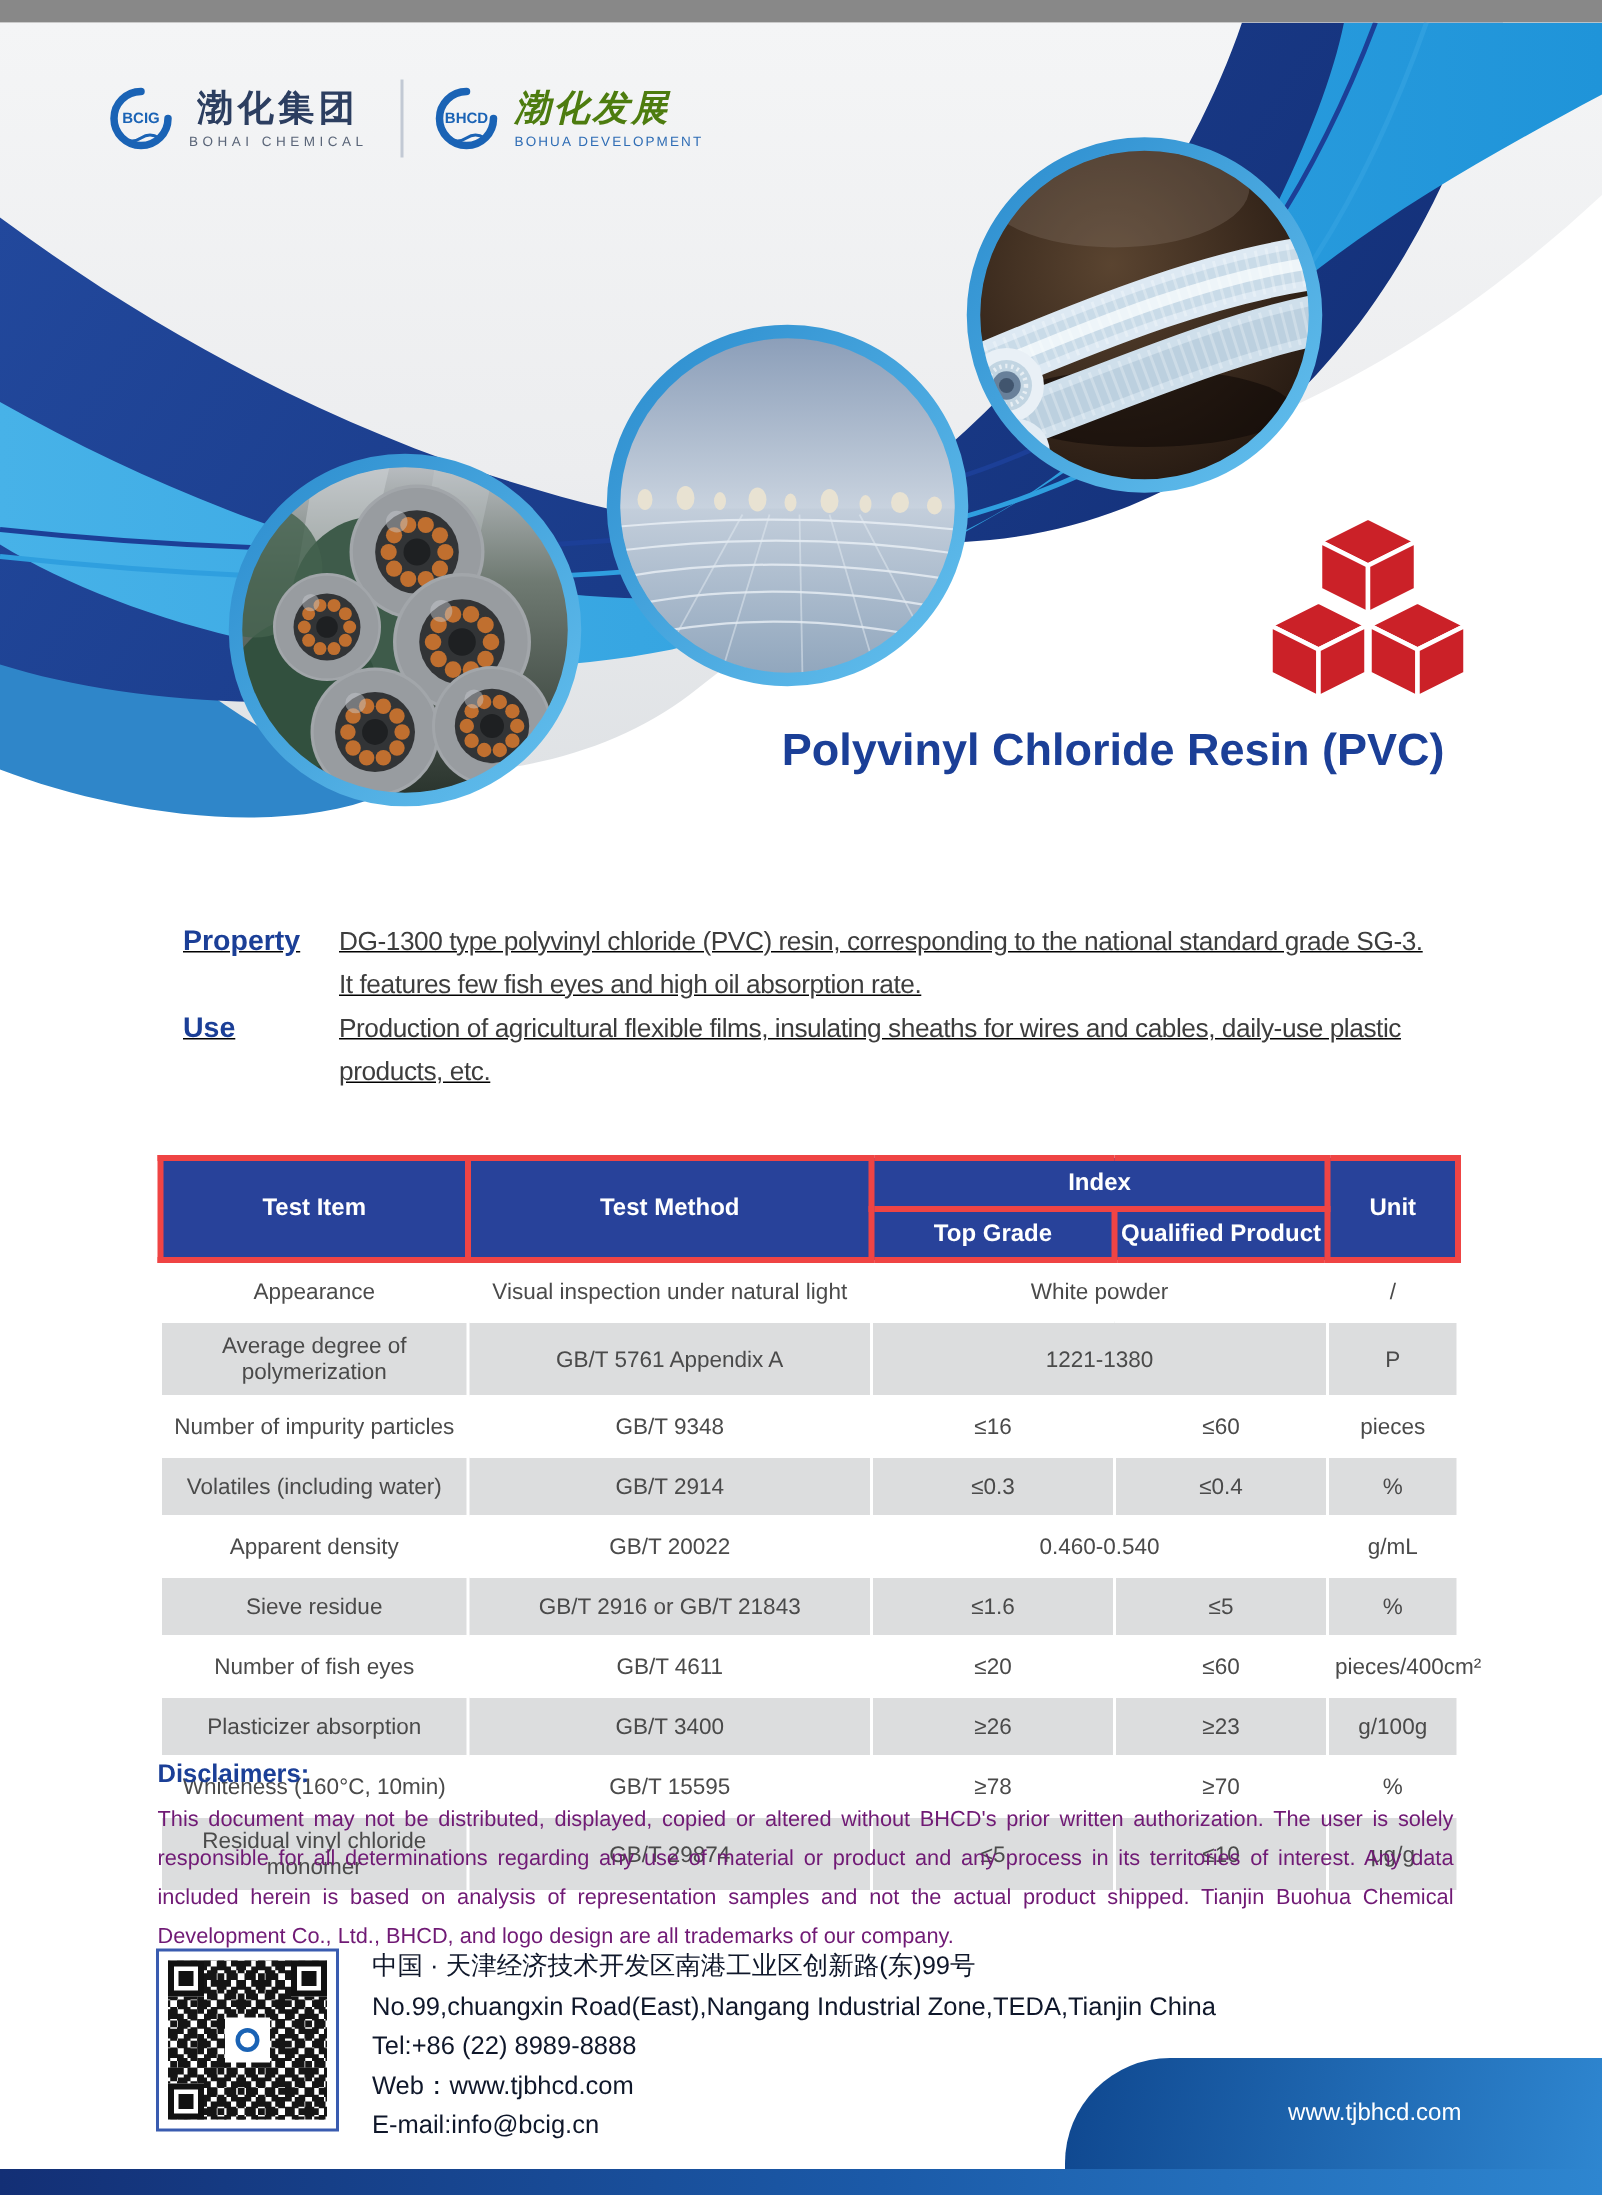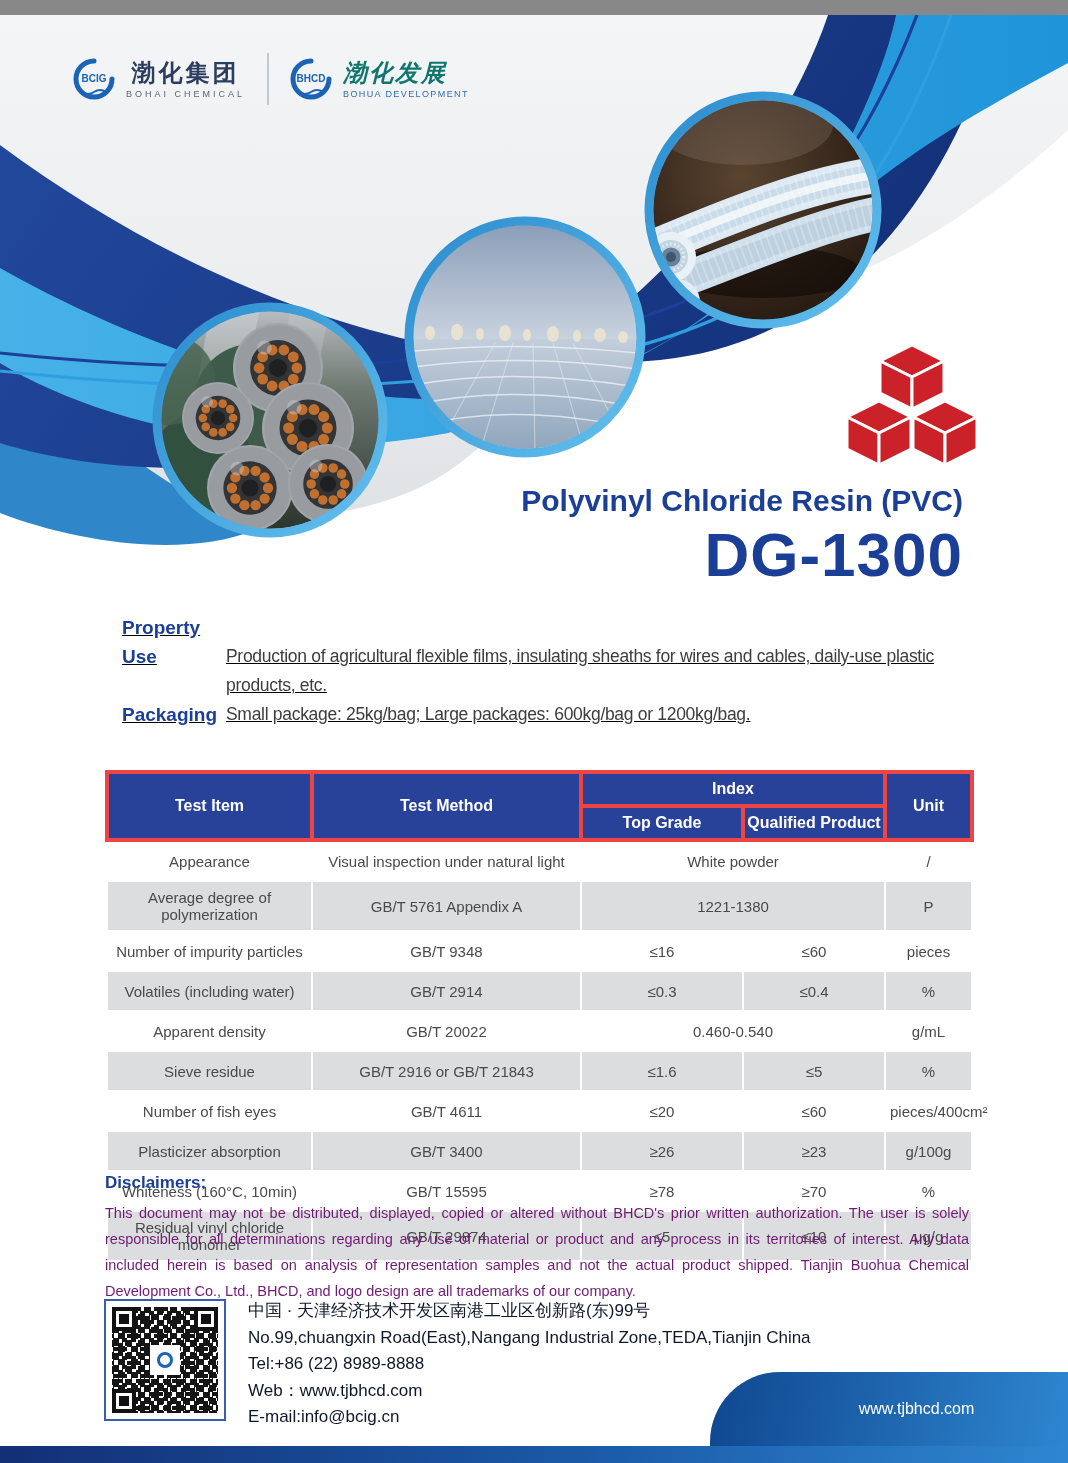--- a/index.html
+++ b/index.html
@@ -7,21 +7,21 @@
         font-family:"Liberation Sans","DejaVu Sans",sans-serif;}
   .hero-svg{position:absolute;left:0;top:0;}
 
   
   .logos{position:absolute;left:72px;top:38px;display:flex;align-items:center;}
   .logo{display:flex;align-items:center;}
   .emblem{width:44px;height:44px;flex:0 0 44px;}
   .logo-texts{margin-left:10px;}
   .cn1{font-size:24px;font-weight:bold;color:#2c3e60;letter-spacing:3px;line-height:26px;text-align:center;}
   .en1{font-size:9px;color:#5a6578;letter-spacing:3px;margin-top:3px;}
-  .cn2{font-size:24px;font-weight:bold;font-style:italic;color:#0f766e;letter-spacing:2px;line-height:26px;}
+  .cn2{font-size:24px;font-weight:bold;font-style:italic;color:#4d7c0f;letter-spacing:2px;line-height:26px;}
   .en2{font-size:9px;color:#2f6db5;letter-spacing:1.4px;margin-top:3px;}
   .logo-divider{width:2px;height:52px;background:#c2c9d4;margin:0 20px 0 22px;}
 
   
   .title-block{position:absolute;right:105px;top:469px;text-align:right;color:#1b3f97;}
   .category{font-size:30px;font-weight:bold;line-height:34px;}
   .code{font-size:62px;font-weight:bold;line-height:66px;letter-spacing:1px;margin-top:4px;}
 
   
   .overview{position:absolute;left:122px;top:598px;width:838px;text-decoration:underline;}
@@ -260,34 +260,30 @@
       </svg>
       <div class="logo-texts">
         <div class="cn2">渤化发展</div>
         <div class="en2">BOHUA DEVELOPMENT</div>
       </div>
     </div>
   </div>
 
   <div class="title-block">
     <div class="category">Polyvinyl Chloride Resin (PVC)</div>
-    <div class="code">DG-1300</div>
   </div>
 
   <div class="overview">
     <div class="info-row">
       <div class="info-label">Property</div>
+      <div class="info-text">DG-1300 type polyvinyl chloride (PVC) resin, corresponding to the national standard grade SG-3. It features few fish eyes and high oil absorption rate.</div>
     </div>
     <div class="info-row">
       <div class="info-label">Use</div>
       <div class="info-text">Production of agricultural flexible films, insulating sheaths for wires and cables, daily-use plastic products, etc.</div>
-    </div>
-    <div class="info-row">
-      <div class="info-label">Packaging</div>
-      <div class="info-text">Small package: 25kg/bag; Large packages: 600kg/bag or 1200kg/bag.</div>
     </div>
   </div>
 
   <table class="spec">
     <colgroup>
         <col style="width:205px">
         <col style="width:269px">
         <col style="width:162px">
         <col style="width:142px">
         <col style="width:87px">

